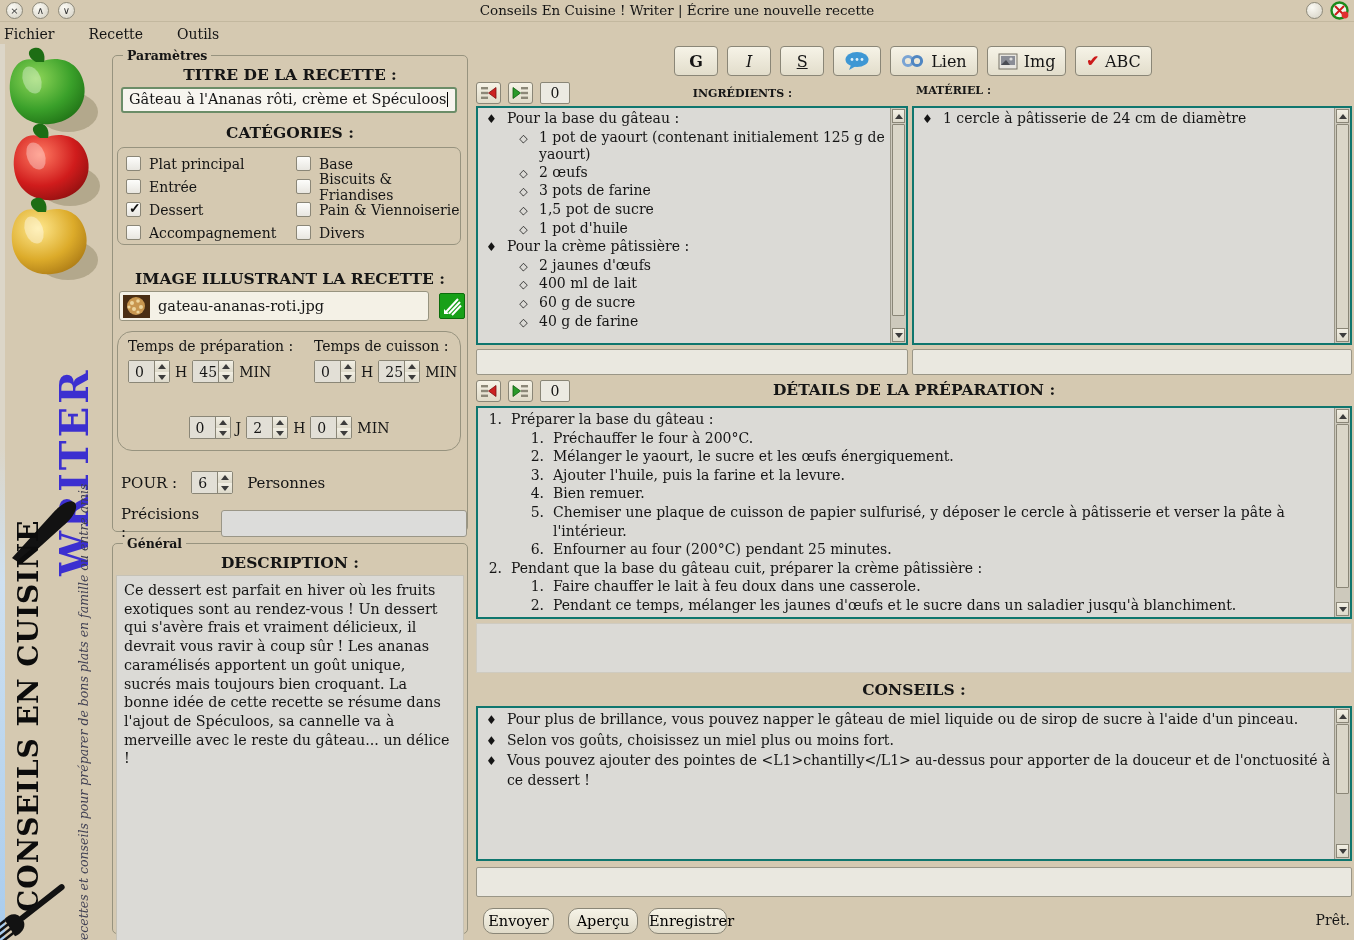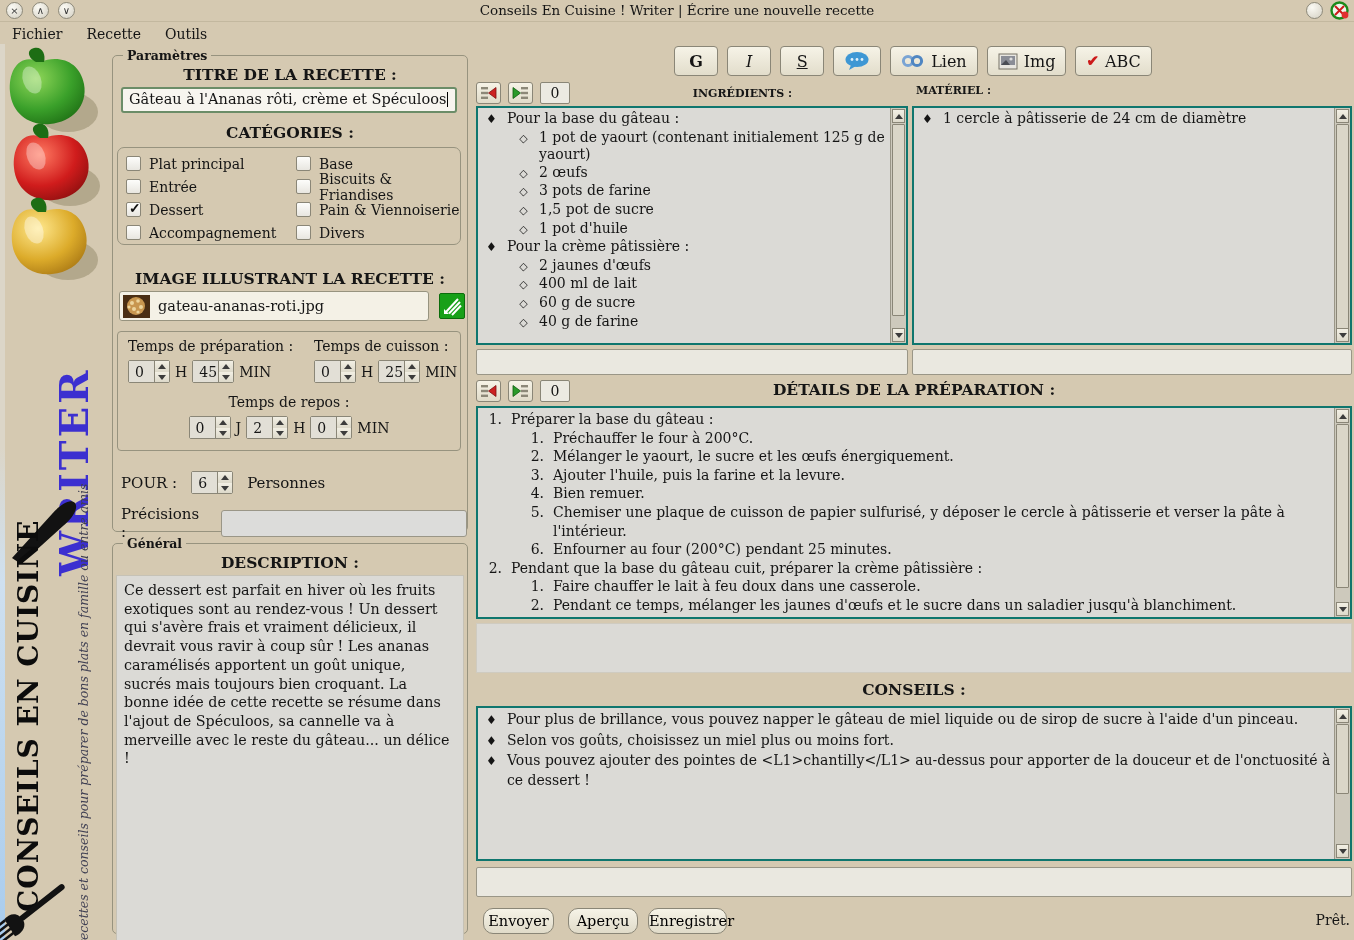--- a/index.html
+++ b/index.html
@@ -11,21 +11,21 @@
   #titlebar { position:absolute; left:0; top:0; width:1354px; height:22px; background:#d5c9b1; border-bottom:1px solid #c3b89f; }
   .wbtn { position:absolute; top:2px; width:17px; height:17px; border-radius:50%;
           background:radial-gradient(circle at 35% 30%, #fbfaf4, #d4d0c3); border:1px solid #8d897a;
           font-size:10px; line-height:15px; text-align:center; color:#333; }
   #wb-close { left:6px; } #wb-up { left:32px; } #wb-down { left:58px; }
   #wb-right { left:1306px; }
   #app-badge { position:absolute; left:1330px; top:1px; }
   #win-title { position:absolute; left:0; top:0; width:100%; height:22px; text-align:center; font-size:13.5px; line-height:21px; }
 
   
-  #menubar { position:absolute; left:0; top:23px; width:1354px; height:21px; display:flex; gap:24px; padding-left:12px; align-items:center; }
+  #menubar { position:absolute; left:0; top:23px; width:1354px; height:21px; display:flex; gap:34px; padding-left:4px; align-items:center; }
   .menu-item { font-size:14px; cursor:default; }
 
   
   #sidebar { position:absolute; left:0; top:44px; width:110px; height:896px; overflow:hidden; }
   #edge-strip { position:absolute; left:0; top:0; width:5px; height:896px;
                 background:linear-gradient(#dcd6c8 0%, #dcd6c8 45%, #cfe0ef 60%, #a9cced 100%); }
   #peppers { position:absolute; left:6px; top:2px; }
   .vtext { writing-mode:vertical-rl; transform:rotate(180deg); white-space:nowrap; }
   #writer-text { position:absolute; left:50px; top:284px; height:248px; font-size:40px; font-weight:bold; color:#3c2fd0; letter-spacing:3px; }
   #brand-text { position:absolute; left:12px; top:516px; height:352px; font-size:28px; font-weight:bold; color:#0c0c0c; letter-spacing:1px; }
@@ -51,21 +51,21 @@
              display:grid; grid-auto-flow:column; grid-template-rows:repeat(4,23px); grid-template-columns:170px 170px; padding:4px 0 0 8px; }
   .cat-row { display:flex; align-items:center; gap:8px; font-size:14px; }
   .cb { width:15px; height:15px; border:1px solid #8a8677; border-radius:2px;
         background:linear-gradient(#fdfdfb,#e8e6e0); position:relative; flex:0 0 15px; }
   .cat-row.checked .cb::after { content:"✓"; position:absolute; left:2px; top:-3px; font-size:14px; font-weight:bold; color:#111; }
   #h-img { top:206px; }
   #image-field { position:absolute; left:6px; top:228px; width:310px; height:30px; background:#f4f1e6;
                  border:1px solid #97937f; border-radius:3px; display:flex; align-items:center; gap:8px; padding-left:3px; font-size:14.5px; }
   #img-edit-btn { position:absolute; left:326px; top:230px; width:26px; height:26px; background:#18a018;
                   border:1px solid #0c6c0c; border-radius:2px; display:flex; align-items:center; justify-content:center; }
-  #times-box { position:absolute; left:4px; top:268px; width:344px; height:120px; border:1px solid #97937f; border-radius:4px; }
+  #times-box { position:absolute; left:4px; top:268px; width:344px; height:120px; border:1px solid #97937f; border-radius:15px; }
   .t-label { position:absolute; font-size:14px; }
   .t-row { position:absolute; display:flex; align-items:center; gap:5px; font-size:14px; }
   .spin { display:inline-flex; border:1px solid #8a8677; background:#e2dfd6; height:23px; border-radius:2px; }
   .spin-val { width:25px; padding-left:6px; font-size:14px; display:flex; align-items:center; background:#e2dfd6; }
   .spin-btns { width:15px; display:flex; flex-direction:column; border-left:1px solid #8a8677; }
   .sup,.sdn { flex:1; position:relative; background:linear-gradient(#f2efe4,#ddd9ca); }
   .sup::after { content:""; position:absolute; left:3px; top:3px; border-left:4px solid transparent; border-right:4px solid transparent; border-bottom:5px solid #3c3c3c; }
   .sdn::after { content:""; position:absolute; left:3px; top:3px; border-left:4px solid transparent; border-right:4px solid transparent; border-top:5px solid #3c3c3c; }
   #pour-row { position:absolute; left:8px; top:408px; display:flex; align-items:center; gap:14px; font-size:15px; }
   #prec-row { position:absolute; left:8px; top:442px; display:flex; align-items:center; font-size:15px; }
@@ -331,21 +331,20 @@
         <span>H</span>
         <span class="spin">
             <span class="spin-val">25</span>
             <span class="spin-btns">
               <span class="sup"></span>
               <span class="sdn"></span>
             </span>
           </span>
         <span>MIN</span>
       </div>
-      <div class="t-label" style="left:0; top:62px; width:100%; text-align:center;">Temps de repos :</div>
       <div class="t-row" style="left:0; top:84px; width:100%; justify-content:center;">
         <span class="spin">
             <span class="spin-val">0</span>
             <span class="spin-btns">
               <span class="sup"></span>
               <span class="sdn"></span>
             </span>
           </span>
         <span>J</span>
         <span class="spin">

